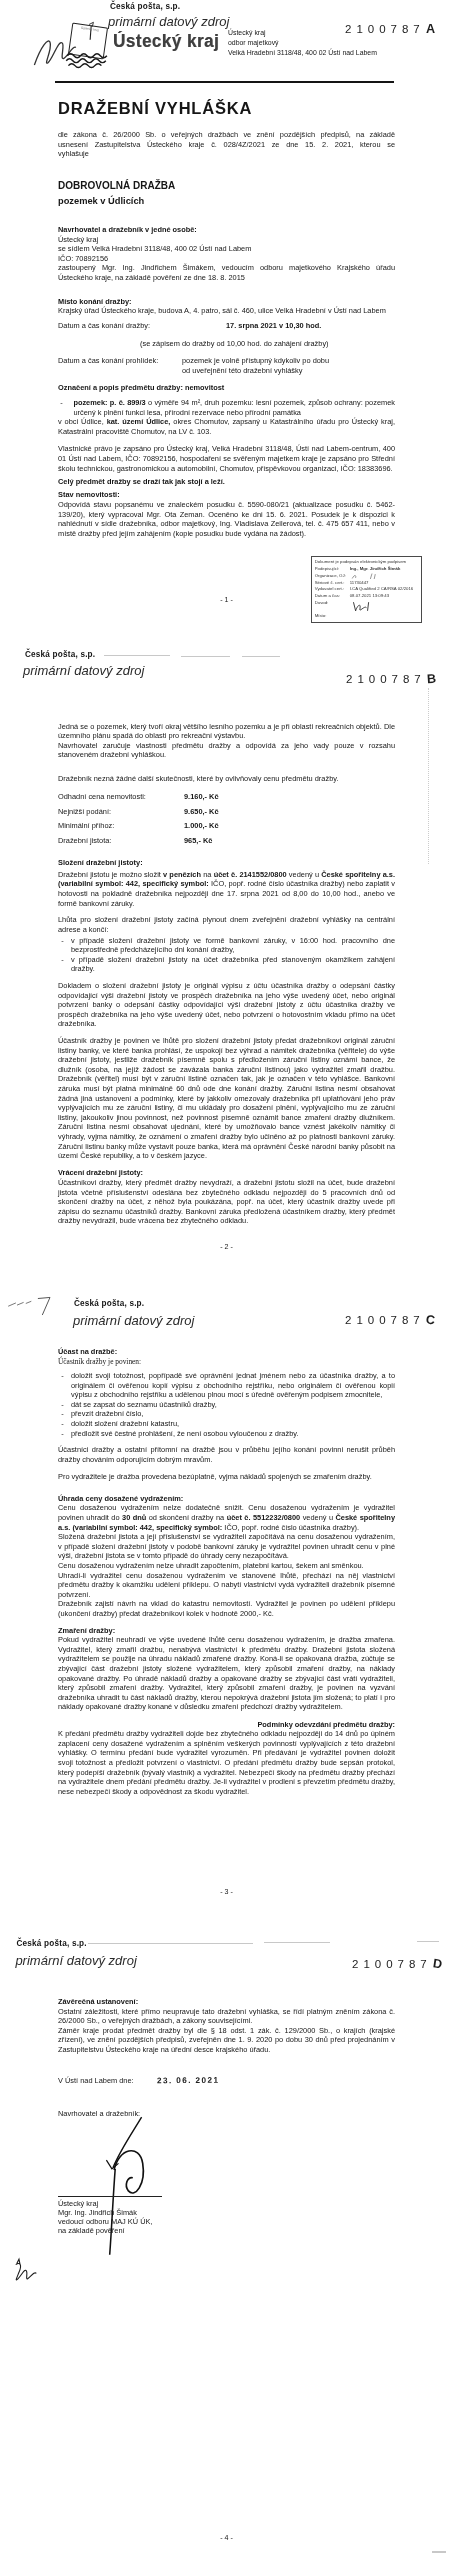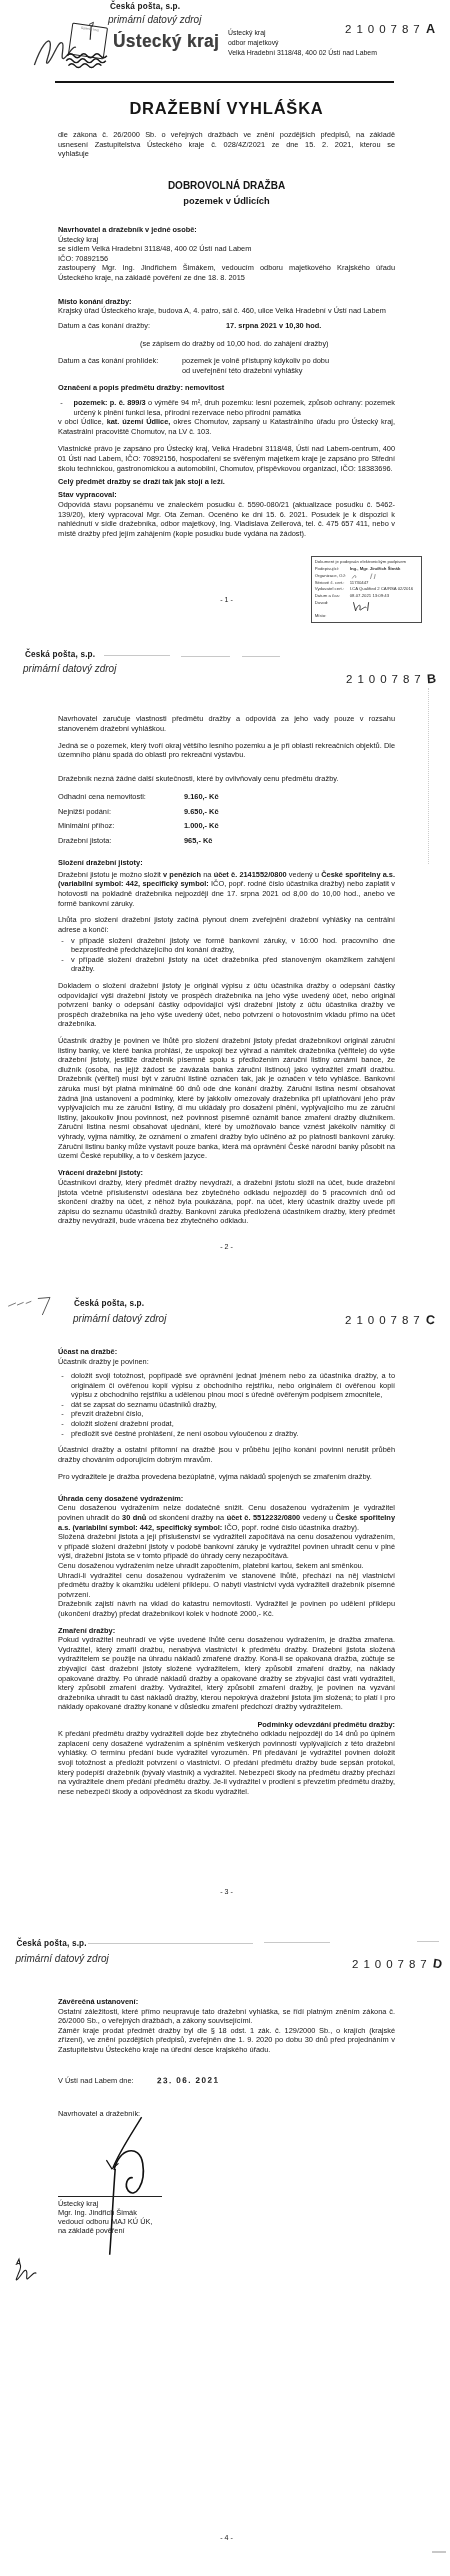--- a/index.html
+++ b/index.html
@@ -2,26 +2,26 @@
 <html style="font-size:8.8px"><head>
 <meta charset="utf-8">
 <style>
   html,body{margin:0;padding:0;background:#e9e9e9;}
   #doc{position:relative;width:450px;height:2576px;background:#ffffff;margin:0 auto;
        font-family:"Liberation Sans","DejaVu Sans",sans-serif;color:#161616;}
   .page{position:absolute;left:0;width:450px;overflow:hidden;background:#fff;}
   .b{font-weight:bold;}
   .abs{position:absolute;}
   .cp-name{font-size:8.2px;font-weight:bold;letter-spacing:0.2px;}
-  .cp-sub{font-size:10px;font-style:italic;color:#2b2b2b;}
+  .cp-sub{font-size:13px;font-style:italic;color:#2b2b2b;}
   .docnum{font-size:11.5px;letter-spacing:5px;color:#1d1d1d;white-space:nowrap;}
   .docnum .sfx{font-weight:bold;font-size:12.6px;letter-spacing:0;margin-left:1.1px;display:inline-block;}
   .addr{font-size:6.9px;line-height:10.4px;}
   .col{position:absolute;left:58px;width:337px;font-size:7.4px;line-height:9.6px;text-align:justify;}
-  .ctr{text-align:center;}
+  .ctr{text-align:left;}
   .hd{font-weight:bold;text-align:left;}
   .row{display:flex;text-align:left;}
   .lab{font-weight:normal;flex:0 0 auto;}
   .li{position:relative;padding-left:13px;margin:0;}
   .li::before{content:"-";position:absolute;left:3.3px;}
   .li1{position:relative;padding-left:15.4px;}
   .li1::before{content:"-";position:absolute;left:2.2px;}
   .pgnum{position:absolute;left:58px;width:337px;text-align:center;font-size:7.1px;}
   .rule{position:absolute;background:#141414;}
   .esig{position:absolute;border:1.1px solid #4a4a4a;background:#fff;color:#333;
@@ -104,21 +104,21 @@
           <div>od uveřejnění této dražební vyhlášky</div>
         </div>
       </div>
 
       <div class="hd" style="margin-top:7.1px;">Označení a popis předmětu dražby: nemovitost</div>
       <div class="li1" style="margin-top:6px;"><span class="b">pozemek: p. č. 899/3</span><span> o výměře 94 m², druh pozemku: lesní pozemek, způsob ochrany: pozemek určený k plnění funkci lesa, přírodní rezervace nebo přírodní památka</span></div>
       <div><span>v obci Údlice, </span><span class="b">kat. území Údlice,</span><span> okres Chomutov, zapsaný u Katastrálního úřadu pro Ústecký kraj, Katastrální pracoviště Chomutov, na LV č. 103.</span></div>
 
       <div style="margin-top:7.7px;">Vlastnické právo je zapsáno pro Ústecký kraj, Velká Hradební 3118/48, Ústí nad Labem-centrum, 400 01 Ústí nad Labem, IČO: 70892156, hospodaření se svěřeným majetkem kraje je zapsáno pro Střední školu technickou, gastronomickou a automobilní, Chomutov, příspěvkovou organizaci, IČO: 18383696.</div>
       <div class="hd" style="margin-top:3.8px;">Celý předmět dražby se draží tak jak stojí a leží.</div>
-      <div class="hd" style="margin-top:3.8px;">Stav vypracoval:</div>
+      <div class="hd" style="margin-top:3.8px;">Stav nemovitosti:</div>
       <div>Odpovídá stavu popsanému ve znaleckém posudku č. 5590-080/21 (aktualizace posudku č. 5462-139/20), který vypracoval Mgr. Ota Zeman. Oceněno ke dni 15. 6. 2021. Posudek je k dispozici k nahlédnutí v sídle dražebníka, odbor majetkový, Ing. Vladislava Zeilerová, tel. č. 475 657 411, nebo v místě dražby před jejím zahájením (kopie posudku bude vydána na žádost).</div>
     </div>
 
     <div class="esig" style="left:311px;top:556px;width:104px;">
       <div>Dokument je podepsán elektronickým podpisem</div>
       <div class="erow">
         <div class="elab">Podepisující:</div>
         <div class="b">Ing., Mgr. Jindřich Šimák</div>
       </div>
       <div class="erow">
@@ -163,22 +163,22 @@
   <div class="page" style="top:644px;height:644px;">
     <div class="abs cp-name" style="left:25px;top:5.5px;">Česká pošta, s.p.</div>
     <div class="abs cp-sub" style="left:23px;top:18.7px;">primární datový zdroj</div>
     <div class="artifact" style="left:104px;top:11px;width:66px;height:1.1px;"></div>
     <div class="artifact" style="left:181px;top:12px;width:49px;height:1.1px;"></div>
     <div class="artifact" style="left:242px;top:11.5px;width:38px;height:1.1px;"></div>
     <div class="dotv" style="left:428px;top:44px;height:176px;"></div>
     <div class="abs docnum" style="left:346px;top:27.5px;"><span>2100787</span><span class="sfx" style="transform:rotate(-4deg);">B</span></div>
 
     <div class="col" style="top:70px;">
+      <div style="margin-top:7.7px;">Jedná se o pozemek, který tvoří okraj většího lesního pozemku a je při oblasti rekreačních objektů. Dle územního plánu spadá do oblasti pro rekreační výstavbu.</div>
       <div>Navrhovatel zaručuje vlastnosti předmětu dražby a odpovídá za jeho vady pouze v rozsahu stanoveném dražební vyhláškou.</div>
-      <div style="margin-top:7.7px;">Jedná se o pozemek, který tvoří okraj většího lesního pozemku a je při oblasti rekreačních objektů. Dle územního plánu spadá do oblasti pro rekreační výstavbu.</div>
       <div style="margin-top:14.3px;">Dražebník nezná žádné další skutečnosti, které by ovlivňovaly cenu předmětu dražby.</div>
 
       <div class="row" style="margin-top:8.2px;">
         <div class="lab" style="flex-basis:126px;">Odhadní cena nemovitosti:</div>
         <div class="b">9.160,- Kč</div>
       </div>
       <div class="row" style="margin-top:5px;">
         <div class="lab" style="flex-basis:126px;">Nejnižší podání:</div>
         <div class="b">9.650,- Kč</div>
       </div>
@@ -211,25 +211,25 @@
         <path d="M4 22 l14 -6 M20 20 l12 -5 M36 17 l10 -4" stroke="#666" stroke-width="1.6" fill="none"></path>
         <path d="M58 8 L80 6 L66 38" stroke="#555" stroke-width="1.8" fill="none"></path>
       </svg>
     </div>
     <div class="abs cp-name" style="left:74px;top:12px;">Česká pošta, s.p.</div>
     <div class="abs cp-sub" style="left:73px;top:26px;">primární datový zdroj</div>
     <div class="abs docnum" style="left:345px;top:26px;"><span>2100787</span><span class="sfx" style="transform:rotate(6deg);">C</span></div>
 
     <div class="col" style="top:60px;">
       <div class="hd">Účast na dražbě:</div>
-      <div style="margin-top:0.5px;text-align:left;">Účastník dražby je povinen:</div>
+      <div style="margin-top:0.5px;text-align:left;font-family:Liberation Serif, serif;">Účastník dražby je povinen:</div>
       <div class="li" style="margin-top:4.4px;">doložit svoji totožnost, popřípadě své oprávnění jednat jménem nebo za účastníka dražby, a to originálem či ověřenou kopií výpisu z obchodního rejstříku, nebo originálem či ověřenou kopií výpisu z obchodního rejstříku a udělenou plnou mocí s úředně ověřeným podpisem zmocnitele,</div>
       <div class="li">dát se zapsat do seznamu účastníků dražby,</div>
       <div class="li">převzít dražební číslo,</div>
-      <div class="li">doložit složení dražební prodat,</div>
+      <div class="li">doložit složení dražební katastru,</div>
       <div class="li">předložit své čestné prohlášení, že není osobou vyloučenou z dražby.</div>
 
       <div style="margin-top:7.1px;">Účastníci dražby a ostatní přítomní na dražbě jsou v průběhu jejího konání povinni nerušit průběh dražby chováním odporujícím dobrým mravům.</div>
       <div style="margin-top:7.7px;">Pro vydražitele je dražba provedena bezúplatně, vyjma nákladů spojených se zmařením dražby.</div>
 
       <div class="hd" style="margin-top:12px;">Úhrada ceny dosažené vydražením:</div>
       <div><span>Cenu dosaženou vydražením nelze dodatečně snížit. Cenu dosaženou vydražením je vydražitel povinen uhradit do </span><span class="b">30 dnů</span><span> od skončení dražby na </span><span class="b">účet č. 5512232/0800</span><span> vedený u </span><span class="b">České spořitelny a.s. (variabilní symbol: 442, specifický symbol:</span><span> IČO, popř. rodné číslo účastníka dražby).</span></div>
       <div>Složená dražební jistota a její příslušenství se vydražiteli započítává na cenu dosaženou vydražením, v případě složení dražební jistoty v podobě bankovní záruky je vydražitel povinen uhradit cenu v plné výši, dražební jistota se v tomto případě do úhrady ceny nezapočítává.</div>
       <div>Cenu dosaženou vydražením nelze uhradit započtením, platební kartou, šekem ani směnkou.</div>
       <div>Uhradí-li vydražitel cenu dosaženou vydražením ve stanovené lhůtě, přechází na něj vlastnictví předmětu dražby k okamžiku udělení příklepu. O nabytí vlastnictví vydá vydražiteli dražebník písemné potvrzení.</div>

